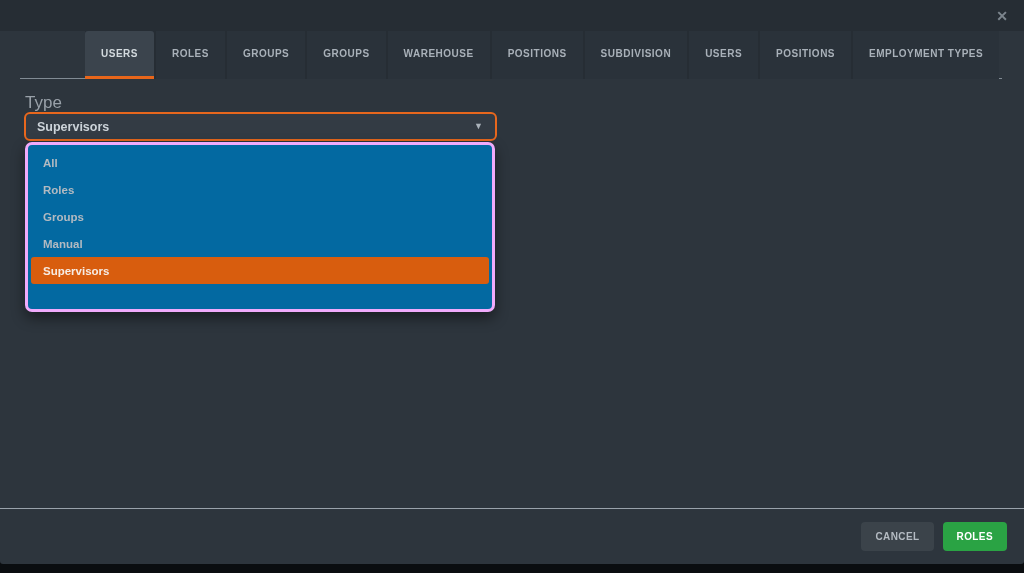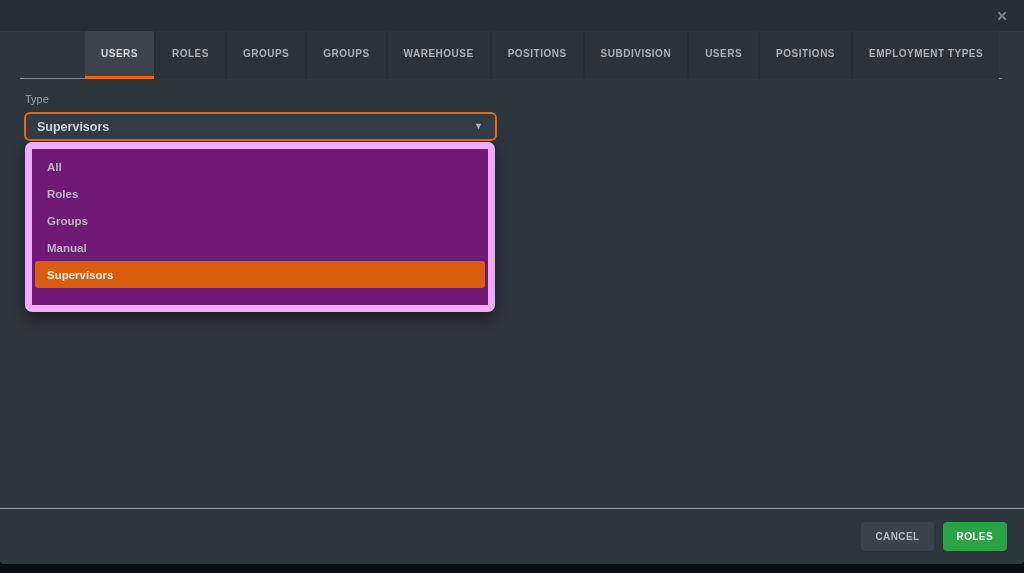--- a/index.html
+++ b/index.html
@@ -52,42 +52,42 @@
   }
   .tab.active {
     background:#3b444d; color:#d3dade;
     border-bottom:3px solid #e8661a;
     border-radius:3px 3px 0 0;
   }
 
   
   .type-label {
     position:absolute; left:25px; top:93px;
-    font-size:11px; color:#99a1a9;
+    font-size:17px; color:#99a1a9;
   }
   .type-select {
     position:absolute; left:24px; top:112px; width:473px; height:29px;
     background:#333b44;
     border:2px solid #e8671d; border-radius:6px;
     display:flex; align-items:center;
     padding:0 12px 0 11px;
     cursor:pointer;
   }
   .type-select .value {
     flex:1; font-size:12.5px; font-weight:600; color:#ccd3d9;
   }
   .type-select .caret {
     font-size:9px; color:#aab2ba; line-height:1;
   }
 
   
   .menu {
     position:absolute; left:25px; top:142px; width:470px; height:170px;
-    background:#701a75;
-    border:7px solid #f0abfc; border-radius:7px;
+    background:#0369a1;
+    border:3px solid #f0abfc; border-radius:7px;
     box-shadow:0 6px 14px rgba(0,0,0,.45);
     padding:4px 0;
     z-index:5;
   }
   .menu .option {
     height:27px; display:flex; align-items:center;
     padding:0 12px; margin:0 3px;
     font-size:11.5px; font-weight:600; color:#b3bac1;
     border-radius:3px; cursor:pointer;
   }

